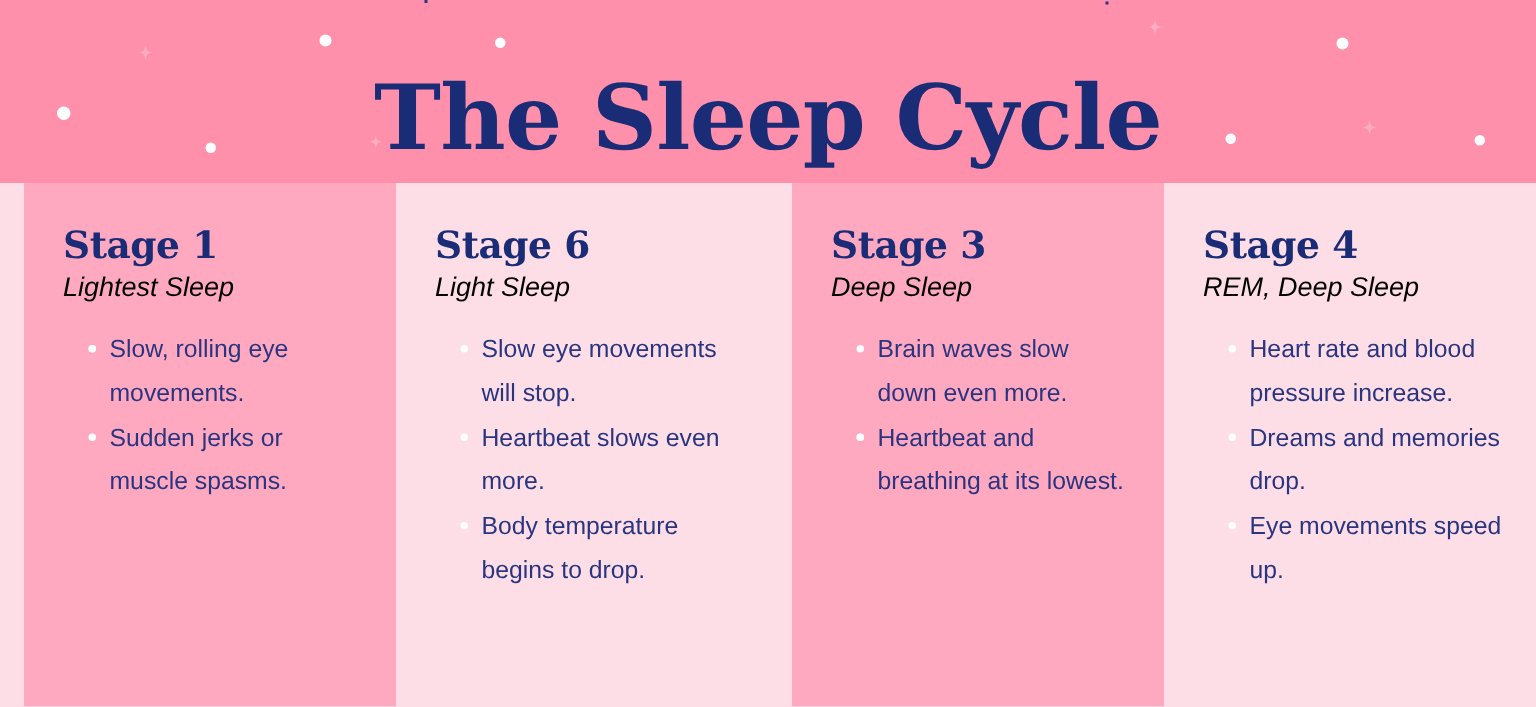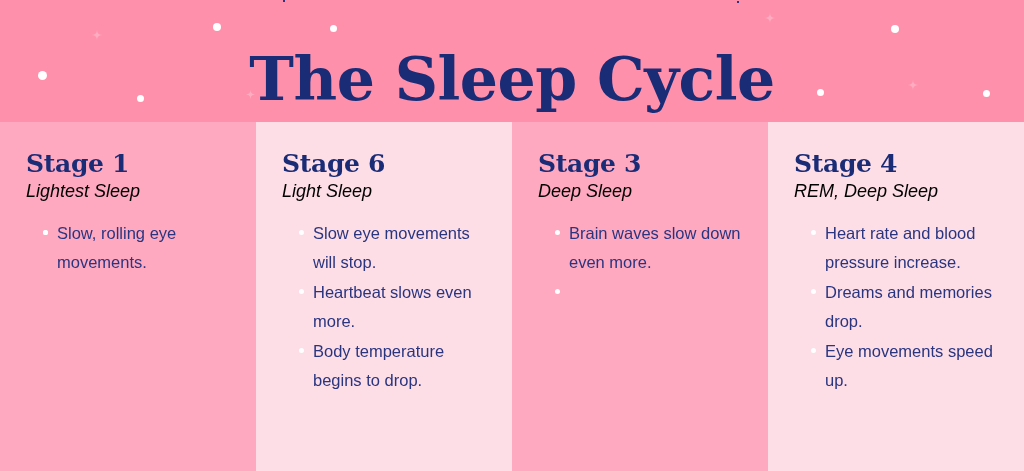--- a/index.html
+++ b/index.html
@@ -76,21 +76,21 @@
     display: flex;
   }
 
   .col {
     width: 256px;
     height: 349px;
     box-sizing: border-box;
     padding: 29px 22px 0 26px;
     position: relative;
   }
-  .col.shade-dark  { background: #FFA9C0; }
+  .col.shade-dark  { background: #FFA9C0; margin-left: 16px; }
   .col.shade-light { background: #FDDEE6; }
 
   .col-title {
     font-family: "DejaVu Serif", serif;
     font-weight: bold;
     font-size: 25px;
     line-height: 1.06;
     letter-spacing: -0.3px;
     color: #1B2C77;
     margin: 0 0 4px 0;
@@ -180,37 +180,39 @@
     <div class="header-title">The Sleep Cycle</div>
   </div>
 
   <div class="columns" id="columns">
       <div class="col shade-dark">
         <div class="col-title">Stage 1</div>
         <div class="col-subtitle">Lightest Sleep</div>
         <ul class="bullets">
           <li><span class="bullet-dot"></span></li>
           <li><span class="bullet-dot"></span><span>Slow, rolling eye movements.</span></li>
+          <li><span class="bullet-dot"></span><span>Sudden jerks or muscle spasms.</span></li>
         </ul>
       </div>
       <div class="col shade-light">
         <div class="col-title">Stage 6</div>
         <div class="col-subtitle">Light Sleep</div>
         <ul class="bullets">
           <li><span class="bullet-dot"></span><span>Slow eye movements will stop.</span></li>
           <li><span class="bullet-dot"></span><span>Heartbeat slows even more.</span></li>
           <li><span class="bullet-dot"></span><span>Body temperature begins to drop.</span></li>
         </ul>
       </div>
       <div class="col shade-dark">
         <div class="col-title">Stage 3</div>
         <div class="col-subtitle">Deep Sleep</div>
         <ul class="bullets">
           <li><span class="bullet-dot"></span><span>Brain waves slow down even more.</span></li>
           <li><span class="bullet-dot"></span></li>
+          <li><span class="bullet-dot"></span><span>Heartbeat and breathing at its lowest.</span></li>
         </ul>
       </div>
       <div class="col shade-light">
         <div class="col-title">Stage 4</div>
         <div class="col-subtitle">REM, Deep Sleep</div>
         <ul class="bullets">
           <li><span class="bullet-dot"></span><span>Heart rate and blood pressure increase.</span></li>
           <li><span class="bullet-dot"></span><span>Dreams and memories drop.</span></li>
           <li><span class="bullet-dot"></span><span>Eye movements speed up.</span></li>
         </ul>

